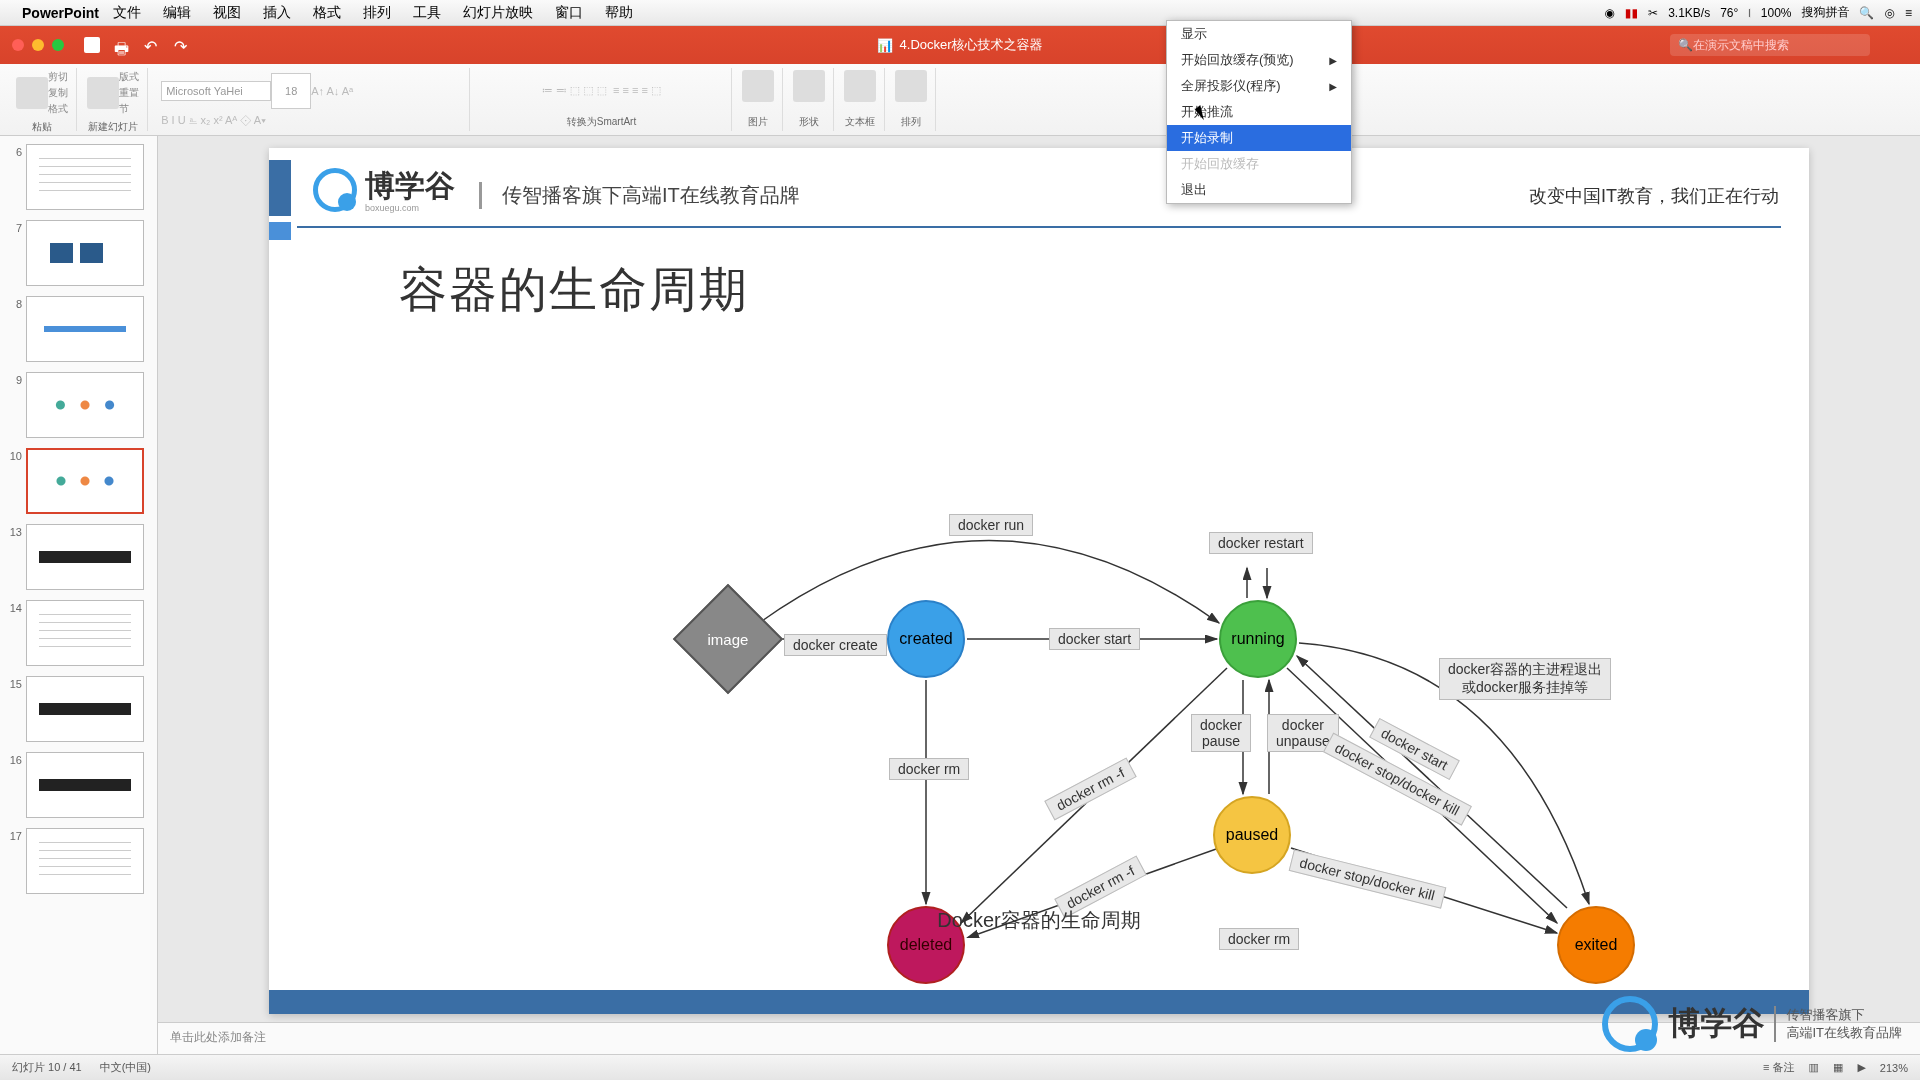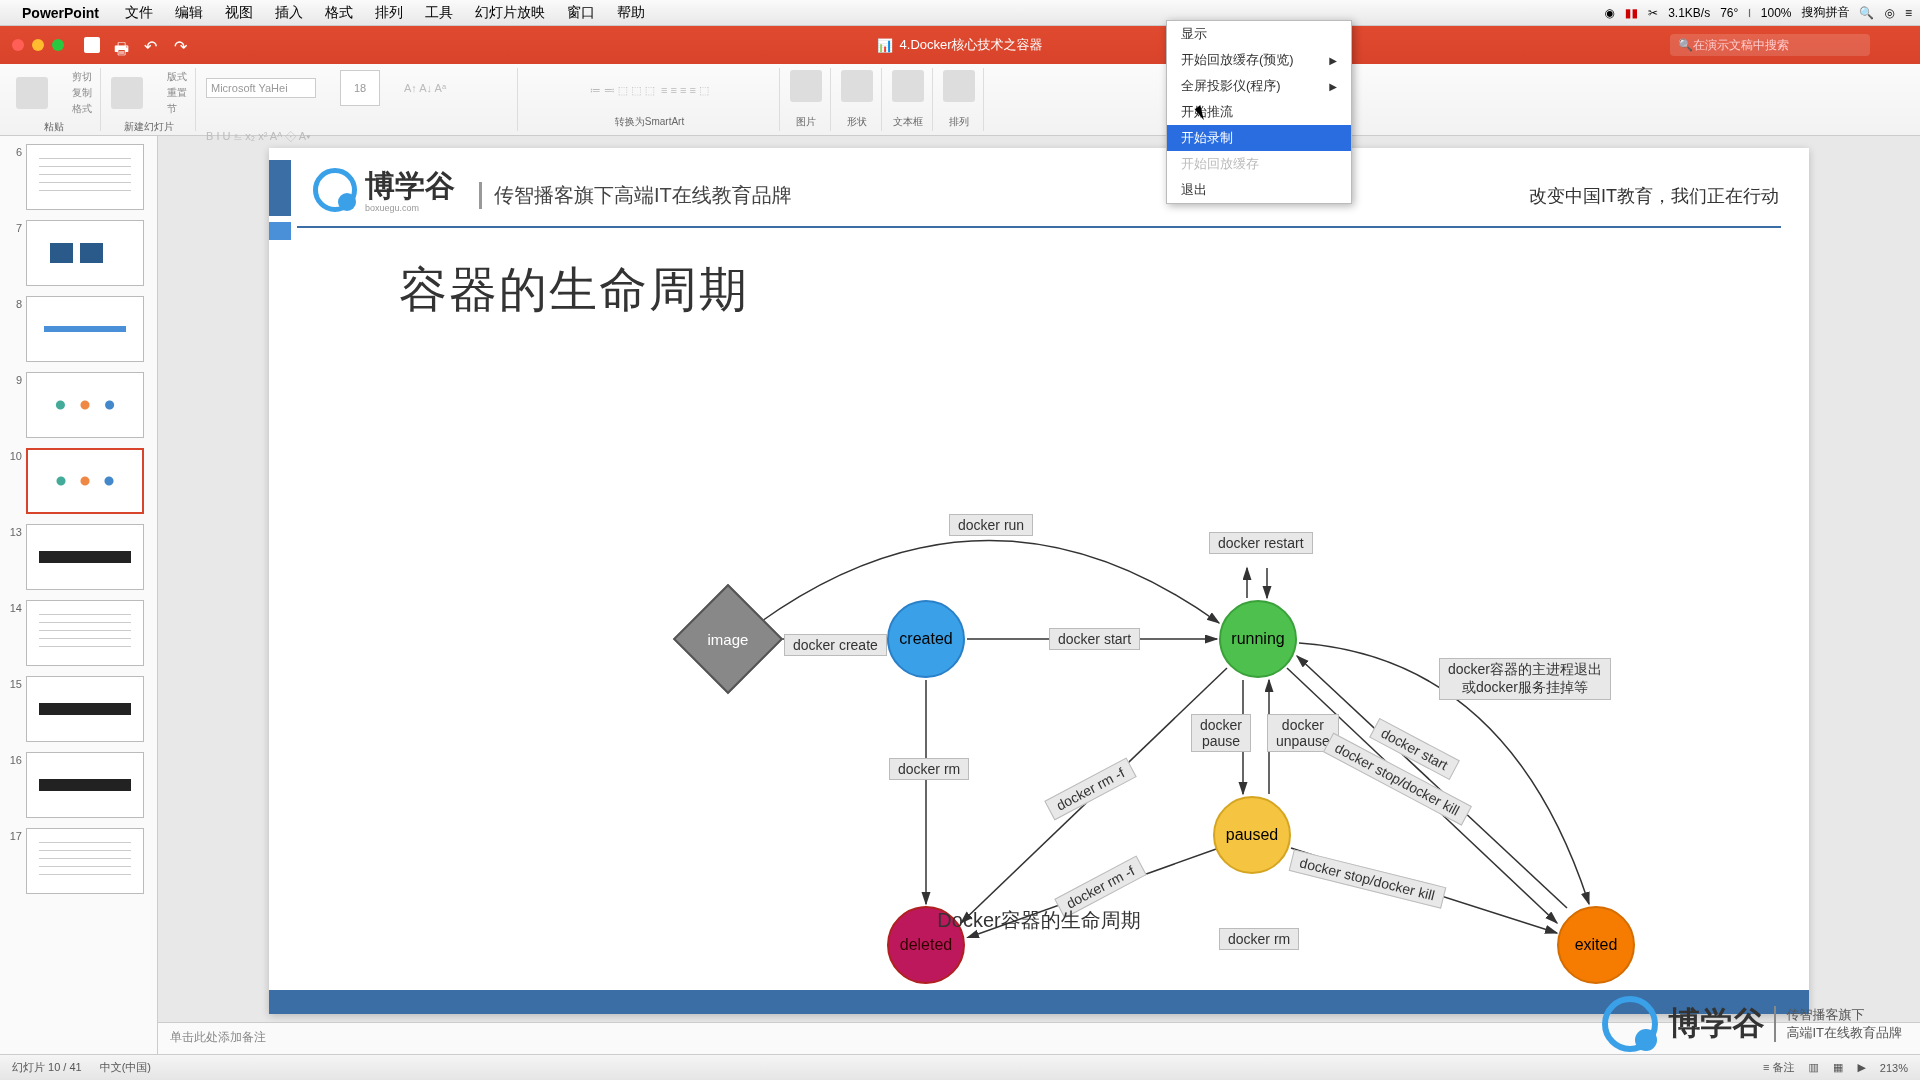--- a/index.html
+++ b/index.html
@@ -1,33 +1,33 @@
 <!DOCTYPE html>
 <html><head>
 <meta charset="utf-8">
 <style>
 *{margin:0;padding:0;box-sizing:border-box;font-family:-apple-system,"PingFang SC","Microsoft YaHei",sans-serif}
 body{width:1920px;height:1080px;overflow:hidden;background:#f0f0f0;position:relative;transform-origin:top left}
 .menubar{height:26px;background:linear-gradient(#fafafa,#e8e8e8);display:flex;align-items:center;padding:0 10px;font-size:14px;border-bottom:1px solid #ccc;position:relative;z-index:10}
 .menubar .apple{margin-right:12px}
-.menubar .appname{font-weight:600;margin-right:26px}
+.menubar .appname{font-weight:600;margin-right:14px}
 .menubar .mitem{margin-right:22px;cursor:default}
 .menubar .right{position:absolute;right:8px;display:flex;gap:10px;align-items:center;font-size:12px}
 .menubar .right span{display:inline-flex;align-items:center}
 .titlebar{height:38px;background:linear-gradient(#e04a2f,#d8432b);display:flex;align-items:center;position:relative;color:#fff}
 .traffic{display:flex;gap:8px;margin-left:12px}
 .tlight{width:12px;height:12px;border-radius:50%}
 .tl-r{background:#ff5f57}.tl-y{background:#febc2e}.tl-g{background:#28c840}
 .qat{display:flex;gap:14px;margin-left:20px;align-items:center}
 .qat span{width:16px;height:16px;display:inline-block}
 .doctitle{position:absolute;left:50%;transform:translateX(-50%);font-size:13px;display:flex;align-items:center;gap:6px}
 .searchbox{position:absolute;right:50px;width:200px;height:22px;background:rgba(255,255,255,.15);border-radius:4px;display:flex;align-items:center;padding:0 8px;font-size:12px;color:#fcc}
 .ribbon{height:72px;background:linear-gradient(#fbfbfb,#f2f2f2);border-bottom:1px solid #ccc;display:flex;padding:4px 8px;gap:2px}
 .rgroup{display:flex;flex-direction:column;align-items:center;justify-content:space-between;padding:2px 8px;border-right:1px solid #ddd;font-size:11px;color:#666}
-.rgroup .rtop{display:flex;gap:24px;align-items:center;flex:1}
+.rgroup .rtop{display:flex;gap:0;align-items:center;flex:1}
 .rgroup .rlabel{font-size:10px;margin-top:4px}
 .ricon{width:20px;height:20px;background:#ddd;border-radius:3px}
 .ricon.lg{width:32px;height:32px}
 .rmini{display:flex;flex-direction:column;gap:2px;font-size:10px;color:#888}
 .fontbox{width:110px;height:20px;border:1px solid #ccc;background:#fff;font-size:11px;padding:0 4px;display:flex;align-items:center;color:#999}
 .sizebox{width:40px;height:36px;border:1px solid #ccc;background:#fff;font-size:11px;display:flex;align-items:center;justify-content:center;color:#999}
 .workspace{display:flex;height:calc(100% - 26px - 38px - 72px - 26px);background:#e8e8e8}
 .thumbpanel{width:158px;background:#fafafa;border-right:1px solid #ccc;overflow-y:auto;padding:8px 4px}
 .thumbrow{display:flex;align-items:flex-start;margin-bottom:10px;gap:4px}
 .thumbnum{width:18px;text-align:right;font-size:11px;color:#666;padding-top:2px}
@@ -41,21 +41,21 @@
 .slidearea{flex:1;display:flex;flex-direction:column;overflow:hidden}
 .slidewrap{flex:1;display:flex;align-items:flex-start;justify-content:center;padding:12px;overflow:auto}
 .slide{width:1540px;height:866px;background:#fff;position:relative;box-shadow:0 2px 8px rgba(0,0,0,.2)}
 .slide .accent{position:absolute;left:0;top:12px;width:22px;height:56px;background:#3a6ea5}
 .slide .accent2{position:absolute;left:0;top:74px;width:22px;height:18px;background:#4a90d9}
 .slide .logo{position:absolute;left:44px;top:18px;display:flex;align-items:center;gap:8px}
 .slide .logo .lcircle{width:44px;height:44px;border:5px solid #3aa0e8;border-radius:50%;position:relative}
 .slide .logo .lcircle::after{content:"";position:absolute;right:-4px;bottom:-4px;width:18px;height:18px;background:#3aa0e8;border-radius:50%}
 .slide .logo .ltxt{font-size:30px;font-weight:600;color:#333}
 .slide .logo .lsub{font-size:9px;color:#999;margin-top:-4px}
-.slide .tagline{position:absolute;left:210px;top:34px;font-size:20px;color:#444;border-left:3px solid #999;padding-left:12px}
+.slide .tagline{position:absolute;left:210px;top:34px;font-size:20px;color:#444;border-left:3px solid #999;padding-left:20px}
 .slide .slogan{position:absolute;right:30px;top:36px;font-size:18px;color:#333}
 .slide .hr{position:absolute;left:28px;right:28px;top:78px;height:2px;background:#3a6ea5}
 .slide .title{position:absolute;left:130px;top:110px;font-size:48px;color:#333;letter-spacing:2px}
 .slide .diagram{position:absolute;left:180px;top:230px;width:1180px;height:560px}
 .slide .caption{position:absolute;left:50%;transform:translateX(-50%);bottom:80px;font-size:20px;color:#333}
 .slide .footer{position:absolute;left:0;right:0;bottom:0;height:24px;background:#3a6ea5}
 .node{position:absolute;display:flex;align-items:center;justify-content:center;font-size:16px;color:#000;border:2px solid #333}
 .n-image{left:240px;top:222px;width:78px;height:78px;background:#888;transform:rotate(45deg);border-color:#555}
 .n-image span{transform:rotate(-45deg);color:#fff;font-size:15px}
 .n-created{left:438px;top:222px;width:78px;height:78px;border-radius:50%;background:#3aa0e8;border-color:#2a80c8}

